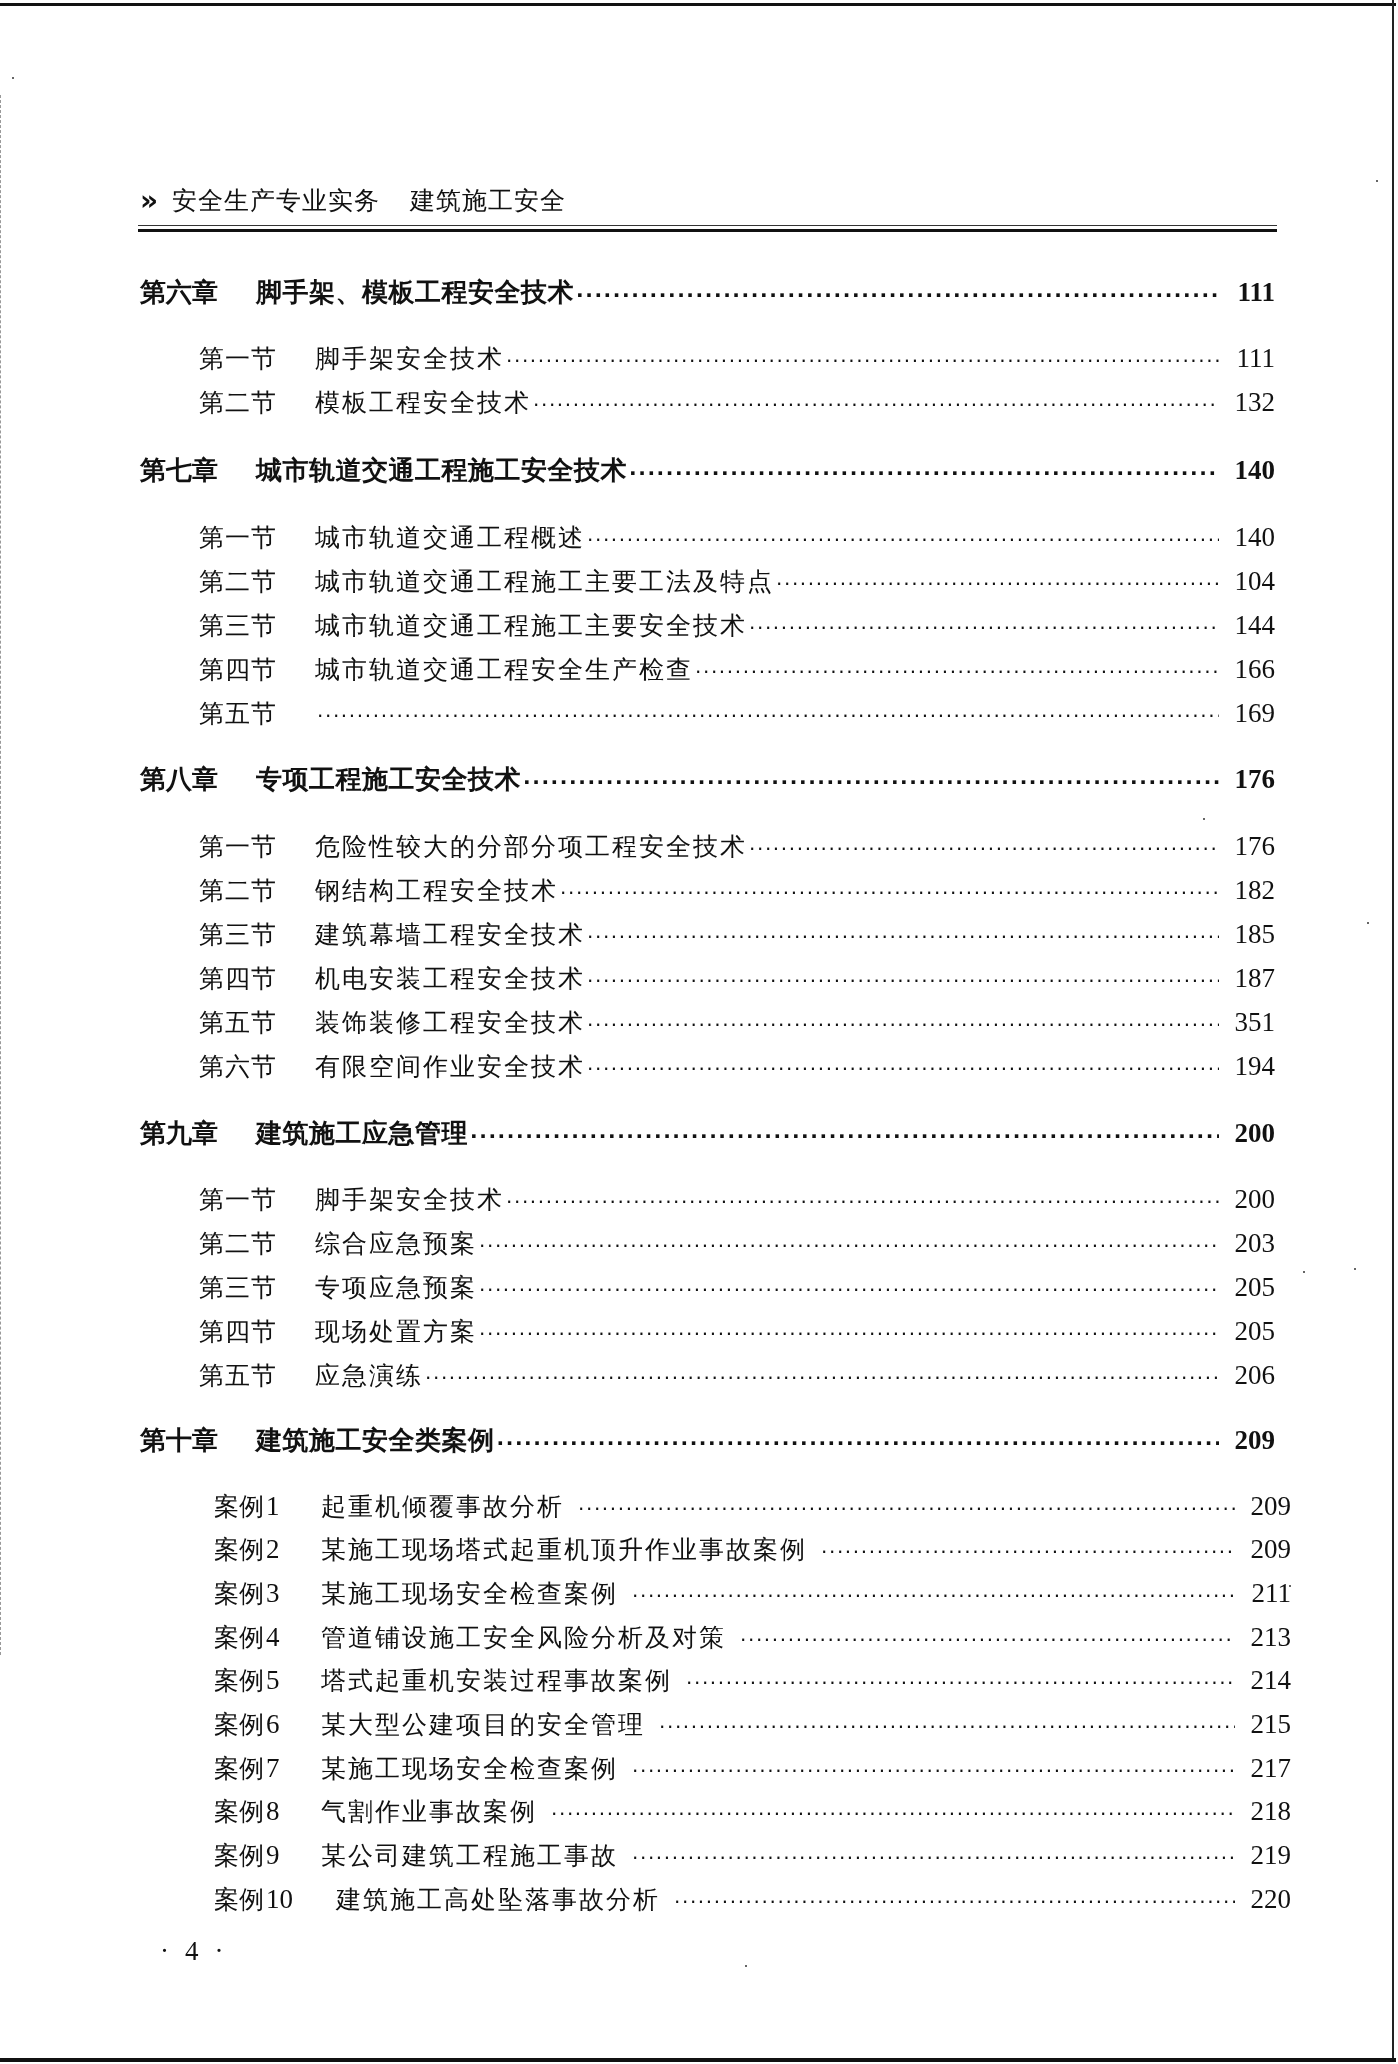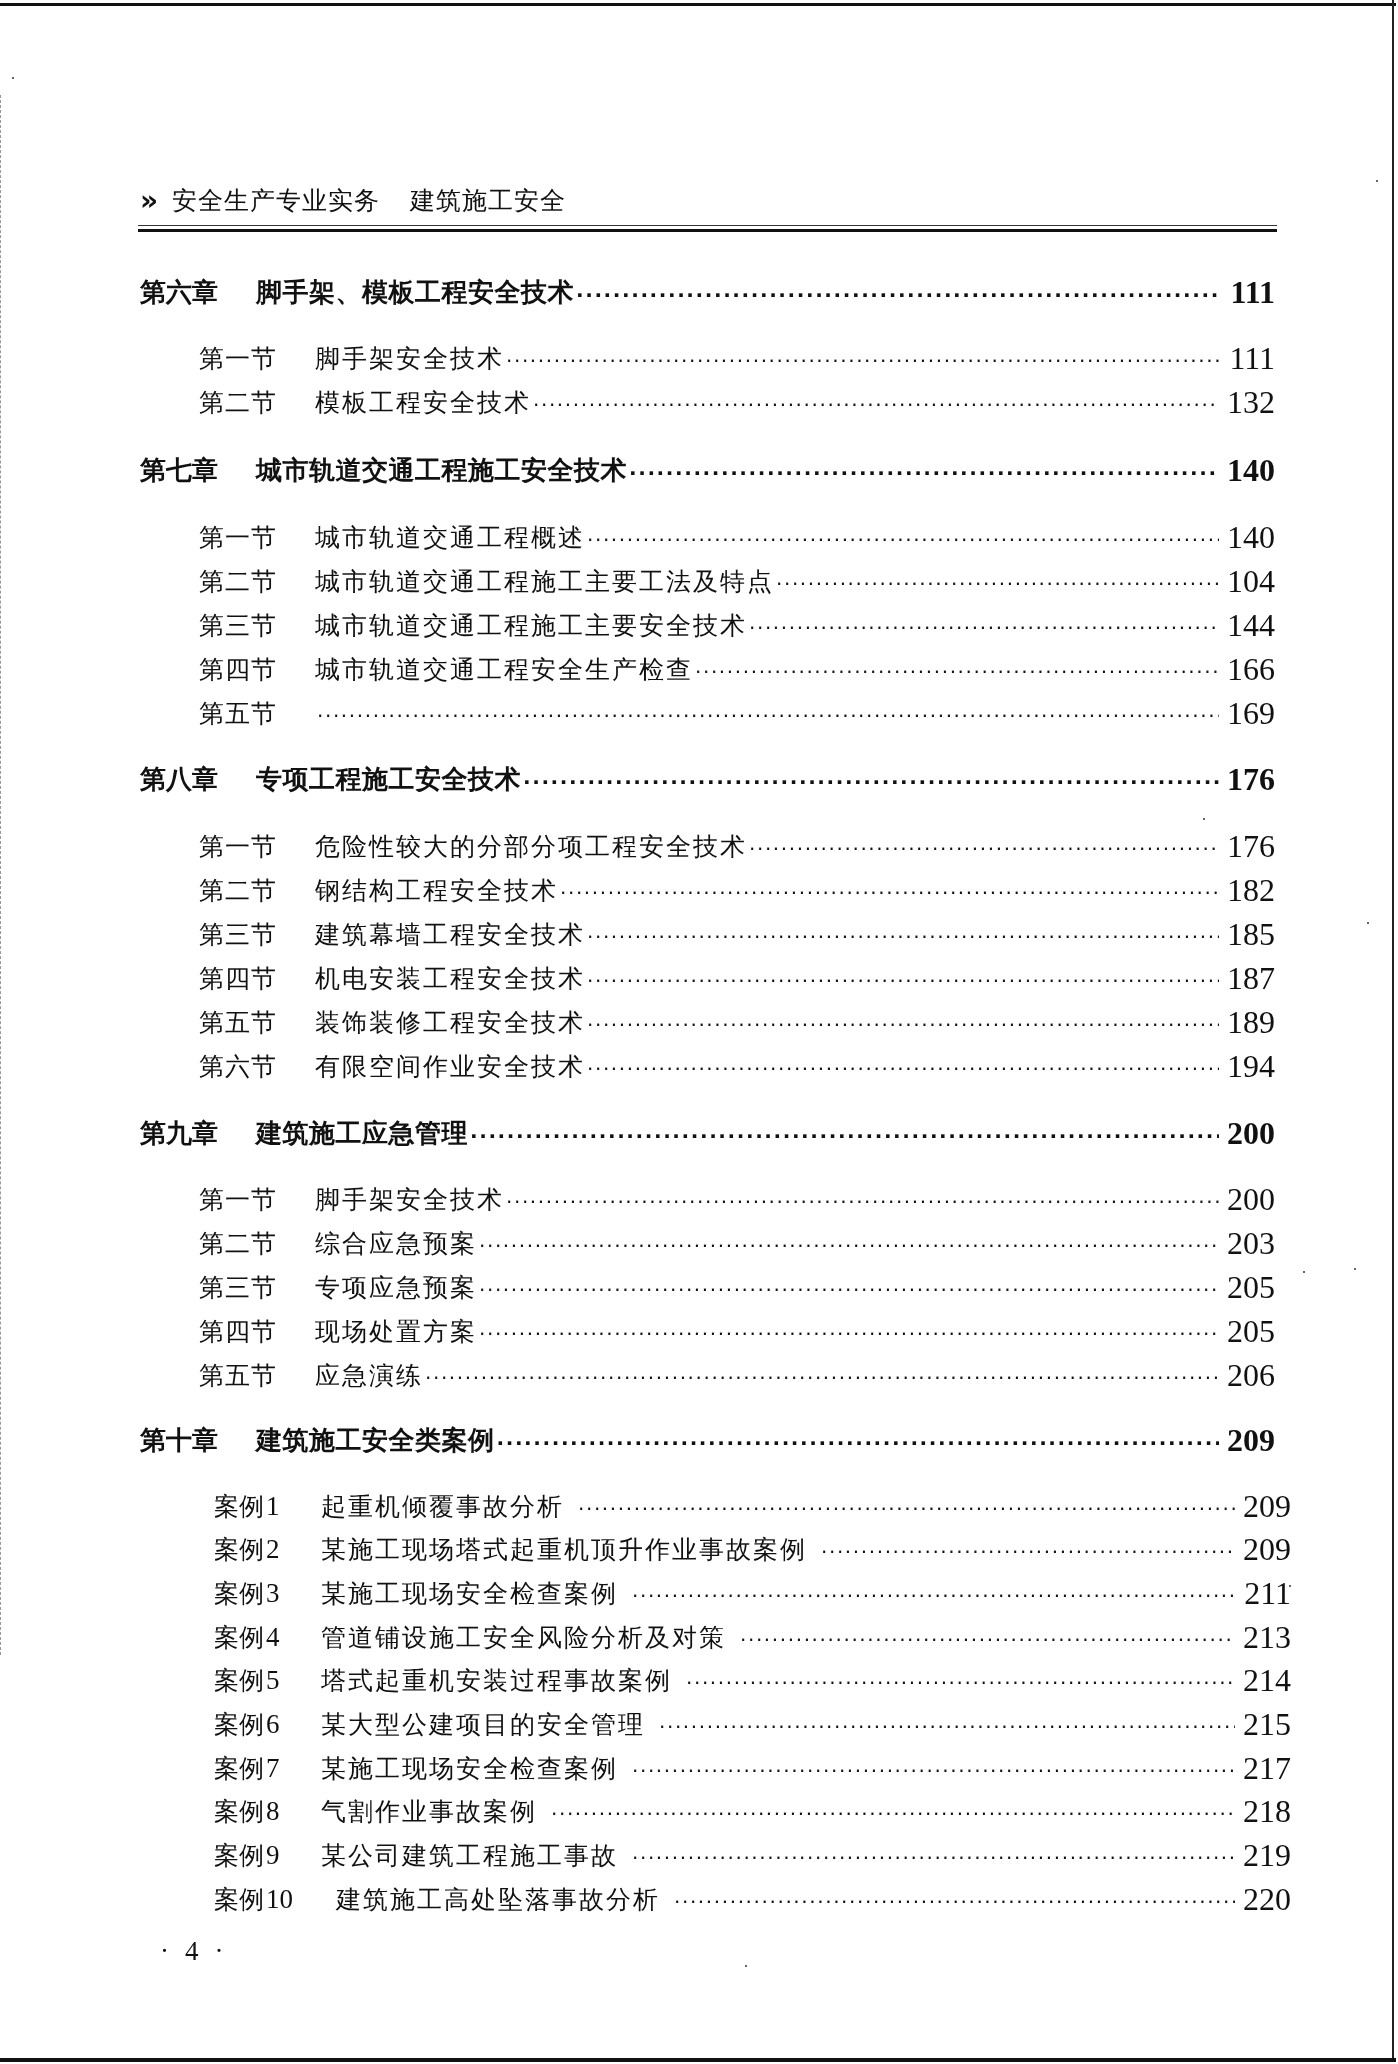--- a/index.html
+++ b/index.html
@@ -82,21 +82,21 @@
       letter-spacing: 1.6px;
       white-space: nowrap;
       overflow: hidden;
       color: #111;
       line-height: 1;
       padding-top: 6px;
     }
     .toc-row .page {
       flex: none;
       font-family: "Liberation Serif", serif;
-      font-size: 32px;
+      font-size: 27px;
       width: 48px;
       text-align: right;
     }
     .chapter {
       left: 140px;
       width: 1135px;
       font-family: "DejaVu Sans", sans-serif;
       font-size: 26px;
       font-weight: bold;
     }
@@ -234,21 +234,21 @@
   <div class="toc-row section" style="top:958px">
     <span class="label">第四节</span>
     <span class="title">机电安装工程安全技术</span>
     <span class="leader"></span>
     <span class="page">187</span>
   </div>
   <div class="toc-row section" style="top:1002px">
     <span class="label">第五节</span>
     <span class="title">装饰装修工程安全技术</span>
     <span class="leader"></span>
-    <span class="page">189</span>
+    <span class="page">351</span>
   </div>
   <div class="toc-row section" style="top:1046px">
     <span class="label">第六节</span>
     <span class="title">有限空间作业安全技术</span>
     <span class="leader"></span>
     <span class="page">194</span>
   </div>
 
   <div class="toc-row chapter" style="top:1113px">
     <span class="label">第九章</span>

